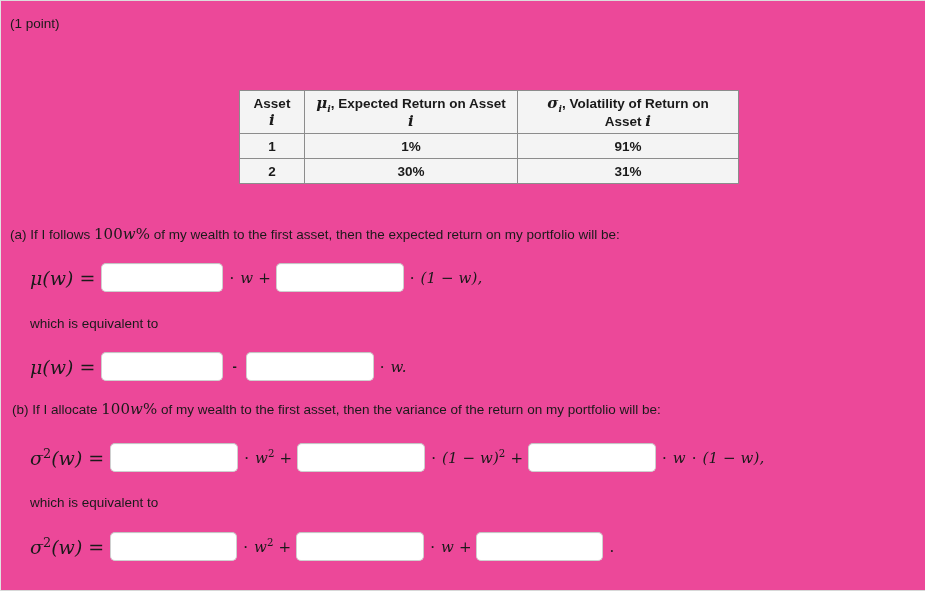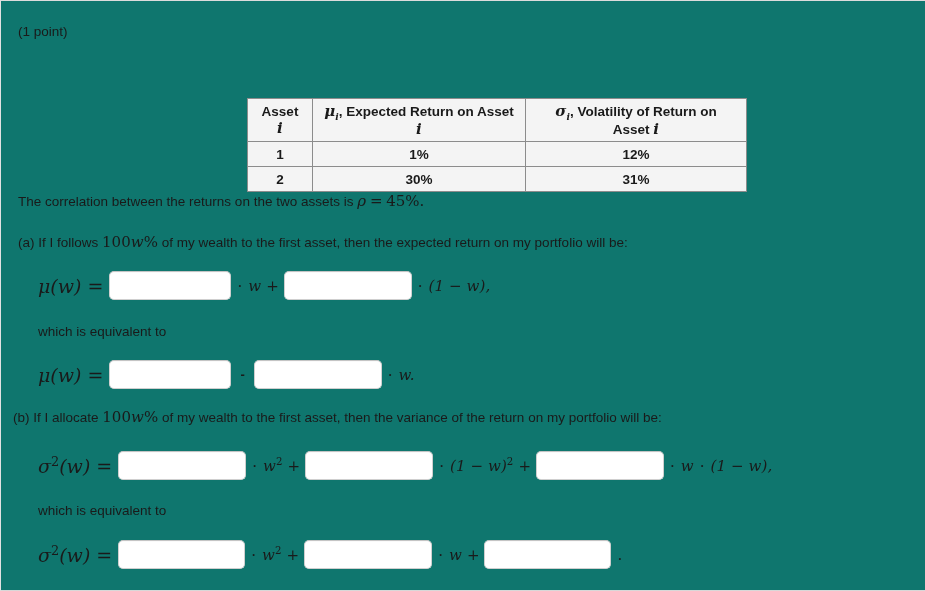--- a/index.html
+++ b/index.html
@@ -13,25 +13,25 @@
     font-family: "Liberation Sans", sans-serif;
     font-size: 13.5px;
     color: #1a1a1a;
     overflow: hidden;
   }
   .page {
     position: relative;
     box-sizing: border-box;
     width: 925px;
     height: 591px;
-    background: #0f766e;
+    background: #ec4899;
     border-top: 1px solid #dcdcdc;
     border-bottom: 1px solid #d8d8d8;
     border-left: 1px solid #e2e2e2;
-    padding: 8px;
+    padding: 0;
   }
   .inner {
     position: relative;
     padding: 13px 0 0 9px;
   }
   .line {
     line-height: 1.45;
   }
   .points {
     font-size: 13.5px;
@@ -161,37 +161,31 @@
           <tr>
             <th class="c0"><span>Asset</span> <span class="m">i</span></th>
             <th class="c1"><span class="m">μ</span><sub class="msub">i</sub><span>, Expected Return on Asset</span> <span class="m">i</span></th>
             <th class="c2"><span class="m">σ</span><sub class="msub">i</sub><span>, Volatility of Return on Asset</span> <span class="m">i</span></th>
           </tr>
         </thead>
         <tbody>
           <tr>
             <td class="c0">1</td>
             <td class="c1">1%</td>
-            <td class="c2">12%</td>
+            <td class="c2">91%</td>
           </tr>
           <tr>
             <td class="c0">2</td>
             <td class="c1">30%</td>
             <td class="c2">31%</td>
           </tr>
         </tbody>
       </table>
     </div>
 
-    <div class="eq-txt" style="left:9px; top:183px;">
-      <span>The correlation between the returns on the two assets is</span>
-      <span class="m">ρ</span>
-      <span class="mop">=</span>
-      <span class="mn">45%</span><span class="mn">.</span>
-    </div>
 
     <div class="eq-txt" style="left:9px; top:224px;">
       <span>(a) If I follows</span>
       <span class="mn">100</span><span class="m">w</span><span class="mn">%</span>
       <span>of my wealth to the first asset, then the expected return on my portfolio will be:</span>
     </div>
 
     <div class="frow" style="left:29px; top:262px;">
       <span class="lbl">μ(w) =</span>
       <input class="ansbox w122" type="text" value="" style="">
@@ -207,21 +201,21 @@
 
     <div class="frow" style="left:29px; top:351px;">
       <span class="lbl">μ(w) =</span>
       <input class="ansbox w122" type="text" value="" style="">
       <span class="hyph">-</span>
       <input class="ansbox w128" type="text" value="" style="">
       <span class="sep">·</span>
       <span class="m">w.</span>
     </div>
 
-    <div class="eq-txt" style="left:4px; top:399px;">
+    <div class="eq-txt" style="left:11px; top:399px;">
       <span>(b) If I allocate</span>
       <span class="mn">100</span><span class="m">w</span><span class="mn">%</span>
       <span>of my wealth to the first asset, then the variance of the return on my portfolio will be:</span>
     </div>
 
     <div class="frow" style="left:29px; top:442px;">
       <span class="lbl"><span>σ</span><sup class="mex">2</sup><span>(w) =</span></span>
       <input class="ansbox w128" type="text" value="" style="">
       <span class="sep">·</span>
       <span class="m"><span>w</span><sup class="mex">2</sup></span>

